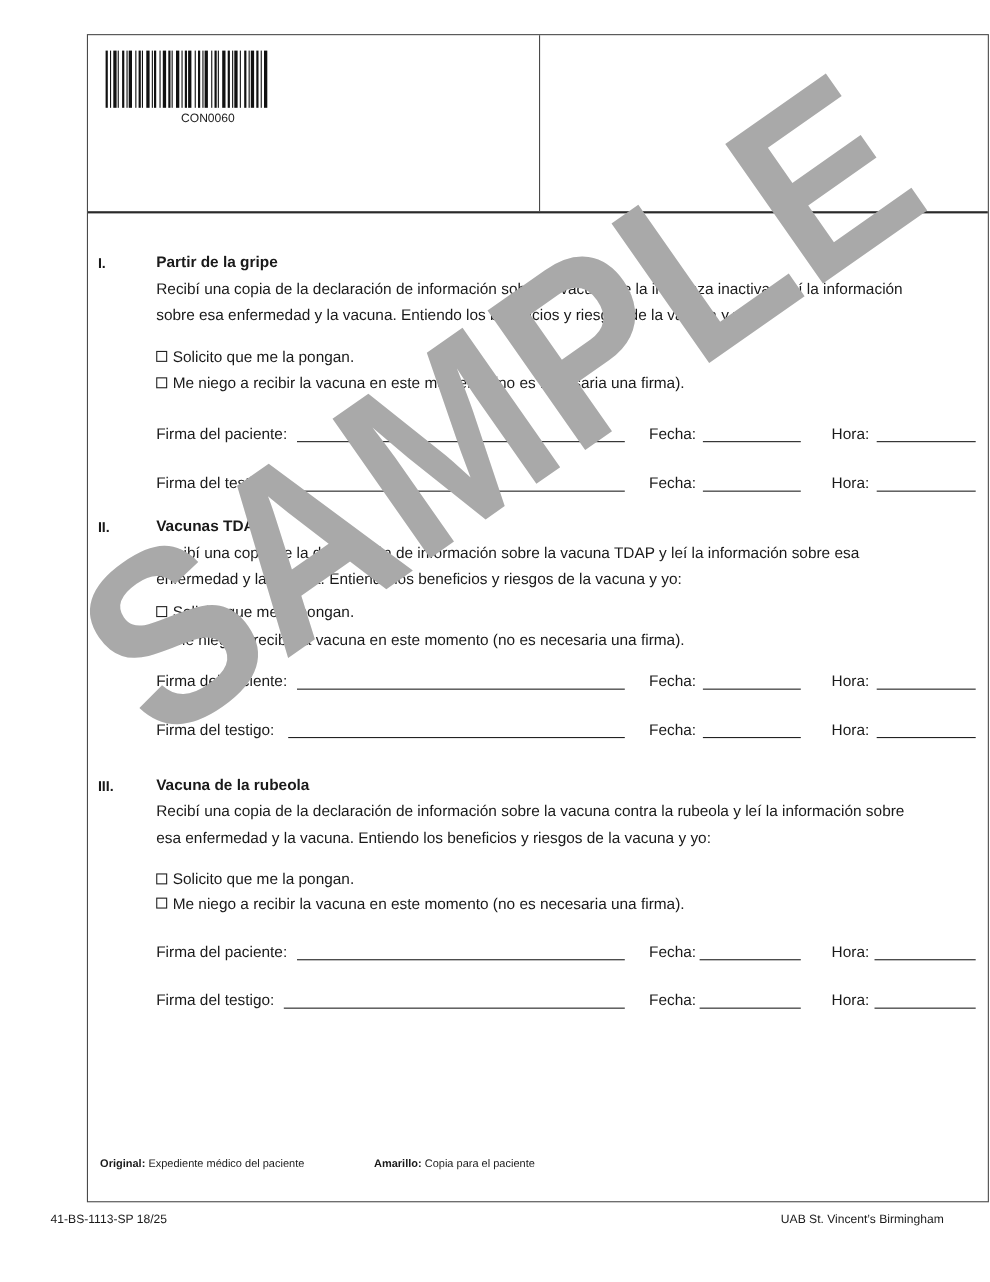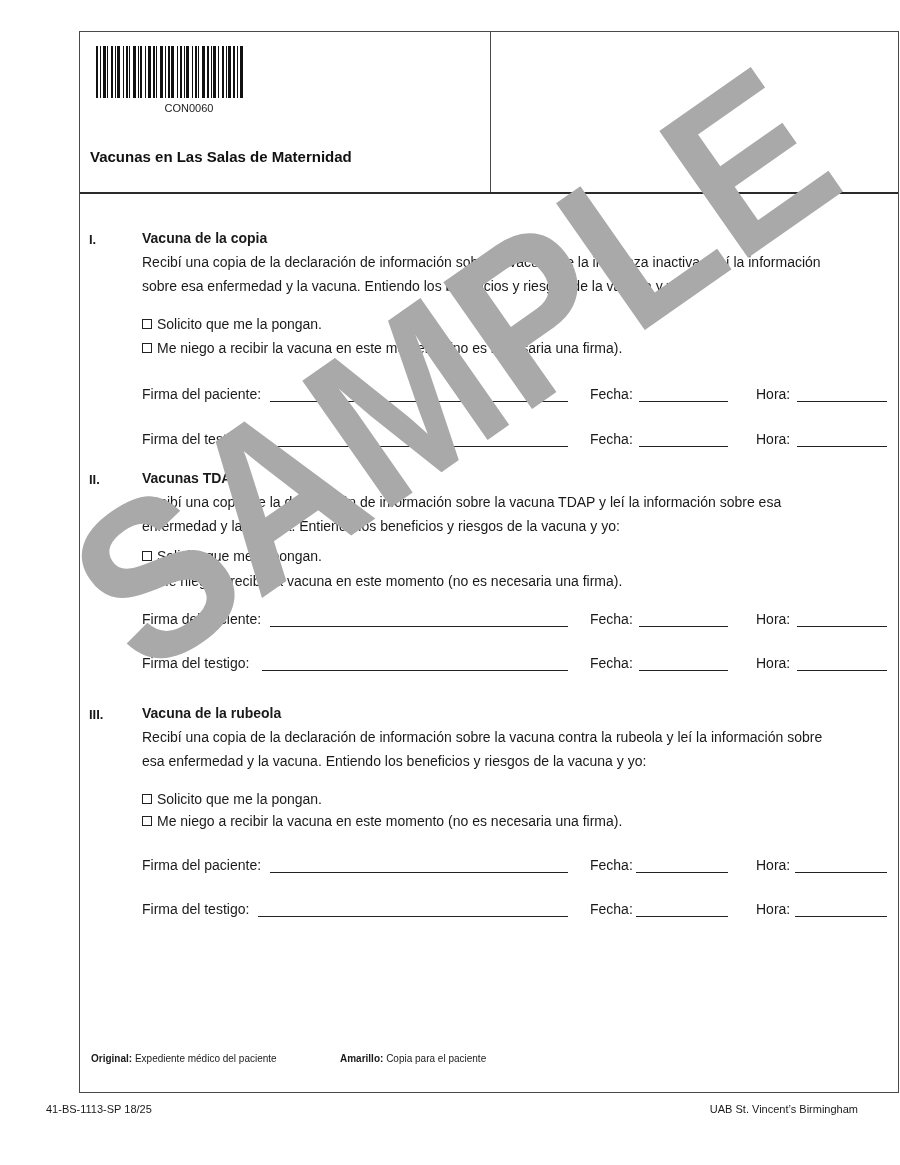--- a/index.html
+++ b/index.html
@@ -74,29 +74,28 @@
           <span style="width:1px;margin-right:3px"></span>
           <span style="width:2px;margin-right:2px"></span>
           <span style="width:1px;margin-right:1px"></span>
           <span style="width:3px;margin-right:2px"></span>
           <span style="width:2px;margin-right:2px"></span>
           <span style="width:1px;margin-right:2px"></span>
           <span style="width:3px"></span>
       </div>
       <div class="barcode-label">CON0060</div>
       <div class="doc-title">
-        <div>Vacunas en Las Salas de Maternidad</div>
       </div>
     </div>
     <div class="header-right"></div>
   </div>
 
   <div class="section" style="top:198px;">
     <div class="sec-num" style="top:2px">I.</div>
-    <div class="sec-title" style="top:0">Vacuna de la copia</div>
+    <div class="sec-title" style="top:0">Partir de la gripe</div>
     <div class="sec-text" style="top:20px">Recibí una copia de la declaración de información sobre la vacuna de la influenza inactiva y leí la información sobre esa enfermedad y la vacuna. Entiendo los beneficios y riesgos de la vacuna y yo:</div>
     <div class="check" style="top:86px">
       <span class="box"></span>
       <span>Solicito que me la pongan.</span>
     </div>
     <div class="check" style="top:110px">
       <span class="box"></span>
       <span>Me niego a recibir la vacuna en este momento (no es necesaria una firma).</span>
     </div>
     <div class="sig-row" style="top:156px">

